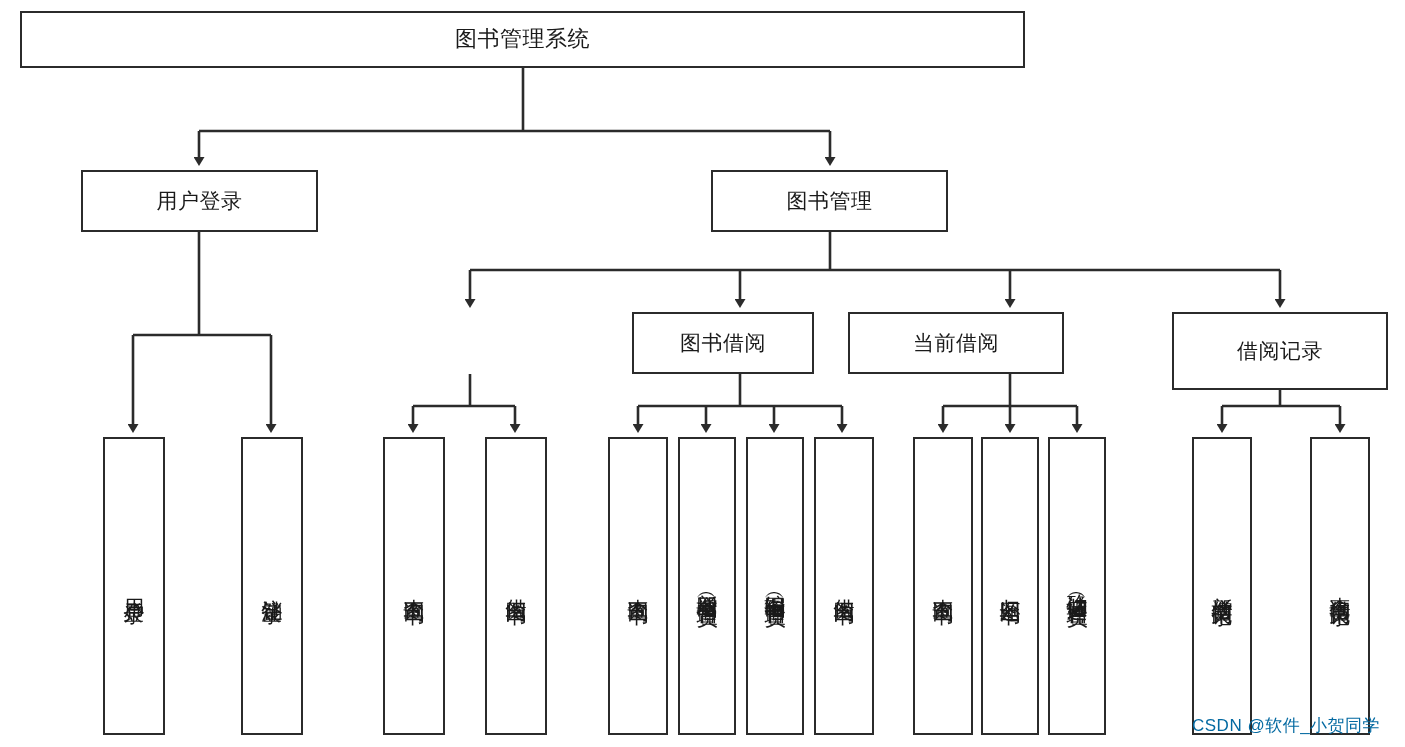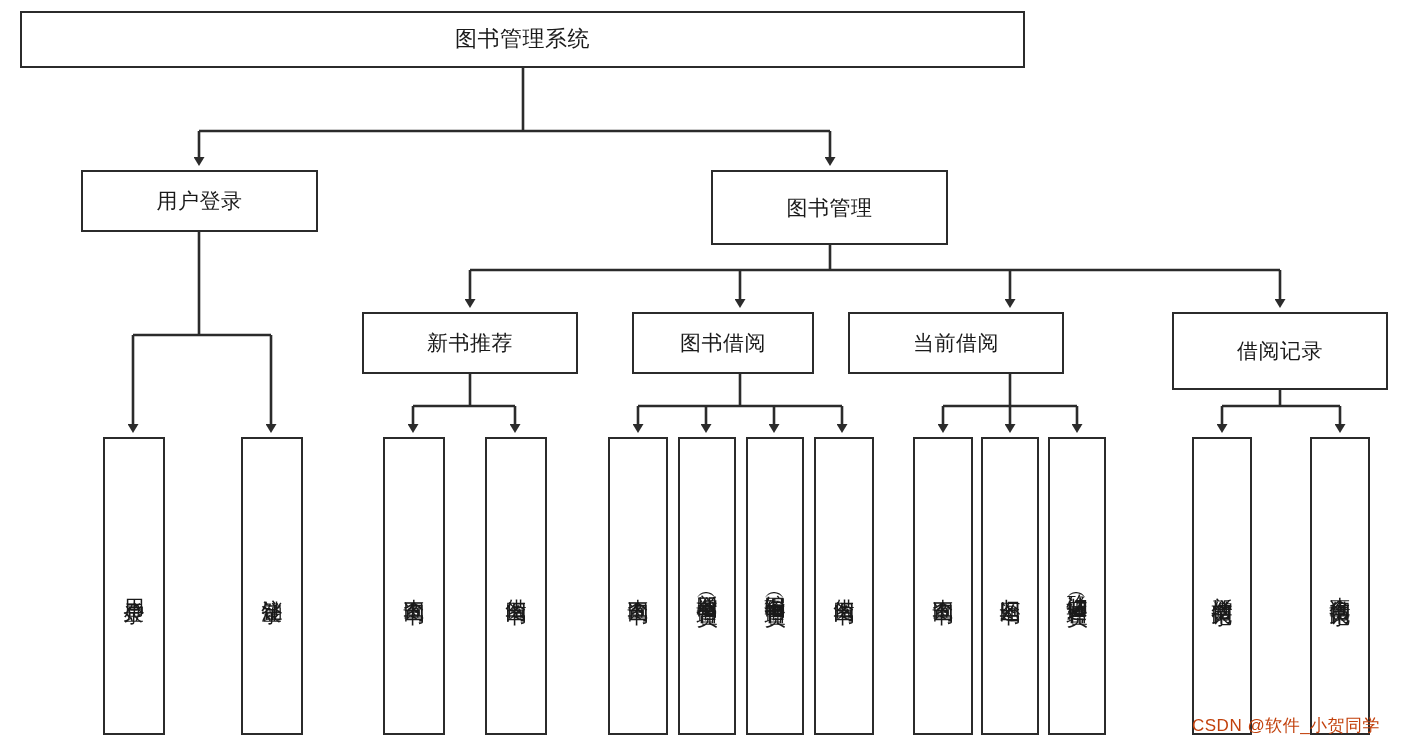--- a/index.html
+++ b/index.html
@@ -57,21 +57,21 @@
   .node-v .vtext {
     writing-mode: vertical-rl;
     text-orientation: upright;
     display: block;
   }
   .watermark {
     position: absolute;
     left: 1192px;
     top: 714px;
     font-size: 17px;
-    color: #c2410c;
+    color: #0369a1;
     white-space: nowrap;
     letter-spacing: 0.5px;
   }
 </style>
 </head>
 <body>
 
 <div id="canvas">
 
   <svg id="wires" viewBox="0 0 1405 747" xmlns="http://www.w3.org/2000/svg">
@@ -124,27 +124,24 @@
     </g>
   </svg>
 
   <div class="node node-h node-root" style="left:20px; top:11px; width:1005px; height:57px;">
     <span>图书管理系统</span>
   </div>
 
   <div class="node node-h" style="left:81px; top:170px; width:237px; height:62px;">
     <span>用户登录</span>
   </div>
-  <div class="node node-h" style="left:711px; top:170px; width:237px; height:75px;">
+  <div class="node node-h" style="left:711px; top:170px; width:237px; height:62px;">
     <span>图书管理</span>
   </div>
 
-  <div class="node node-h" style="left:362px; top:312px; width:216px; height:62px;">
-    <span>新书推荐</span>
-  </div>
   <div class="node node-h" style="left:632px; top:312px; width:182px; height:62px;">
     <span>图书借阅</span>
   </div>
   <div class="node node-h" style="left:848px; top:312px; width:216px; height:62px;">
     <span>当前借阅</span>
   </div>
   <div class="node node-h" style="left:1172px; top:312px; width:216px; height:78px;">
     <span>借阅记录</span>
   </div>
 

